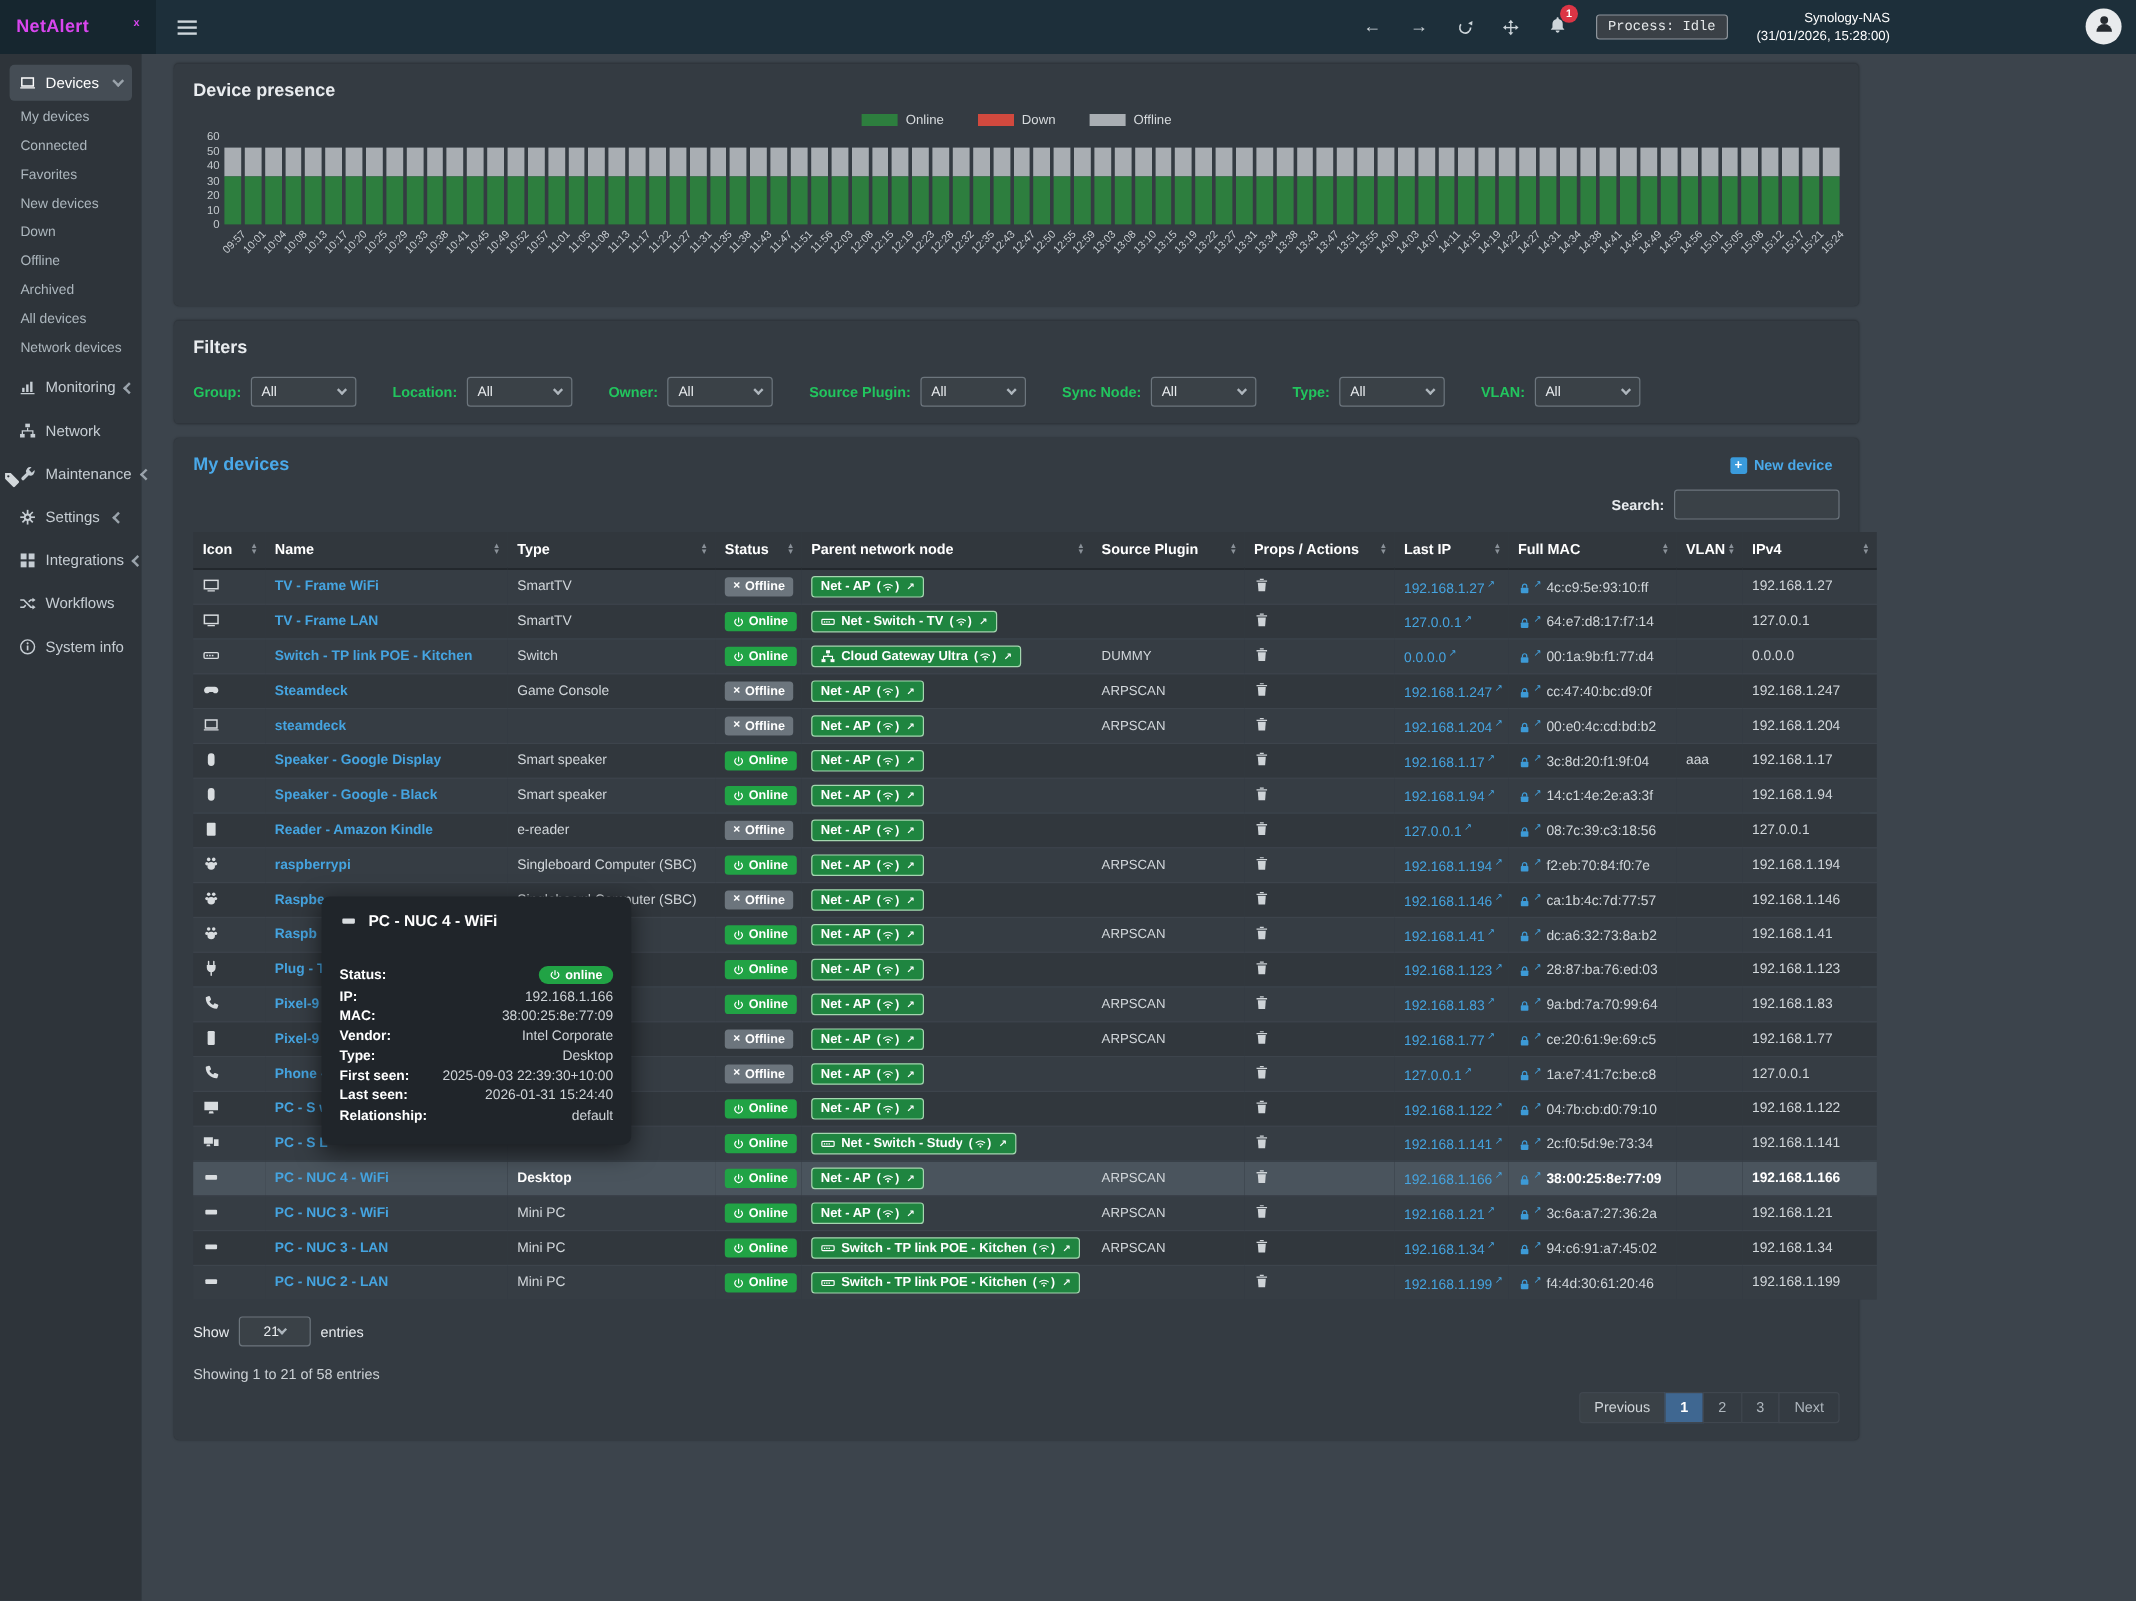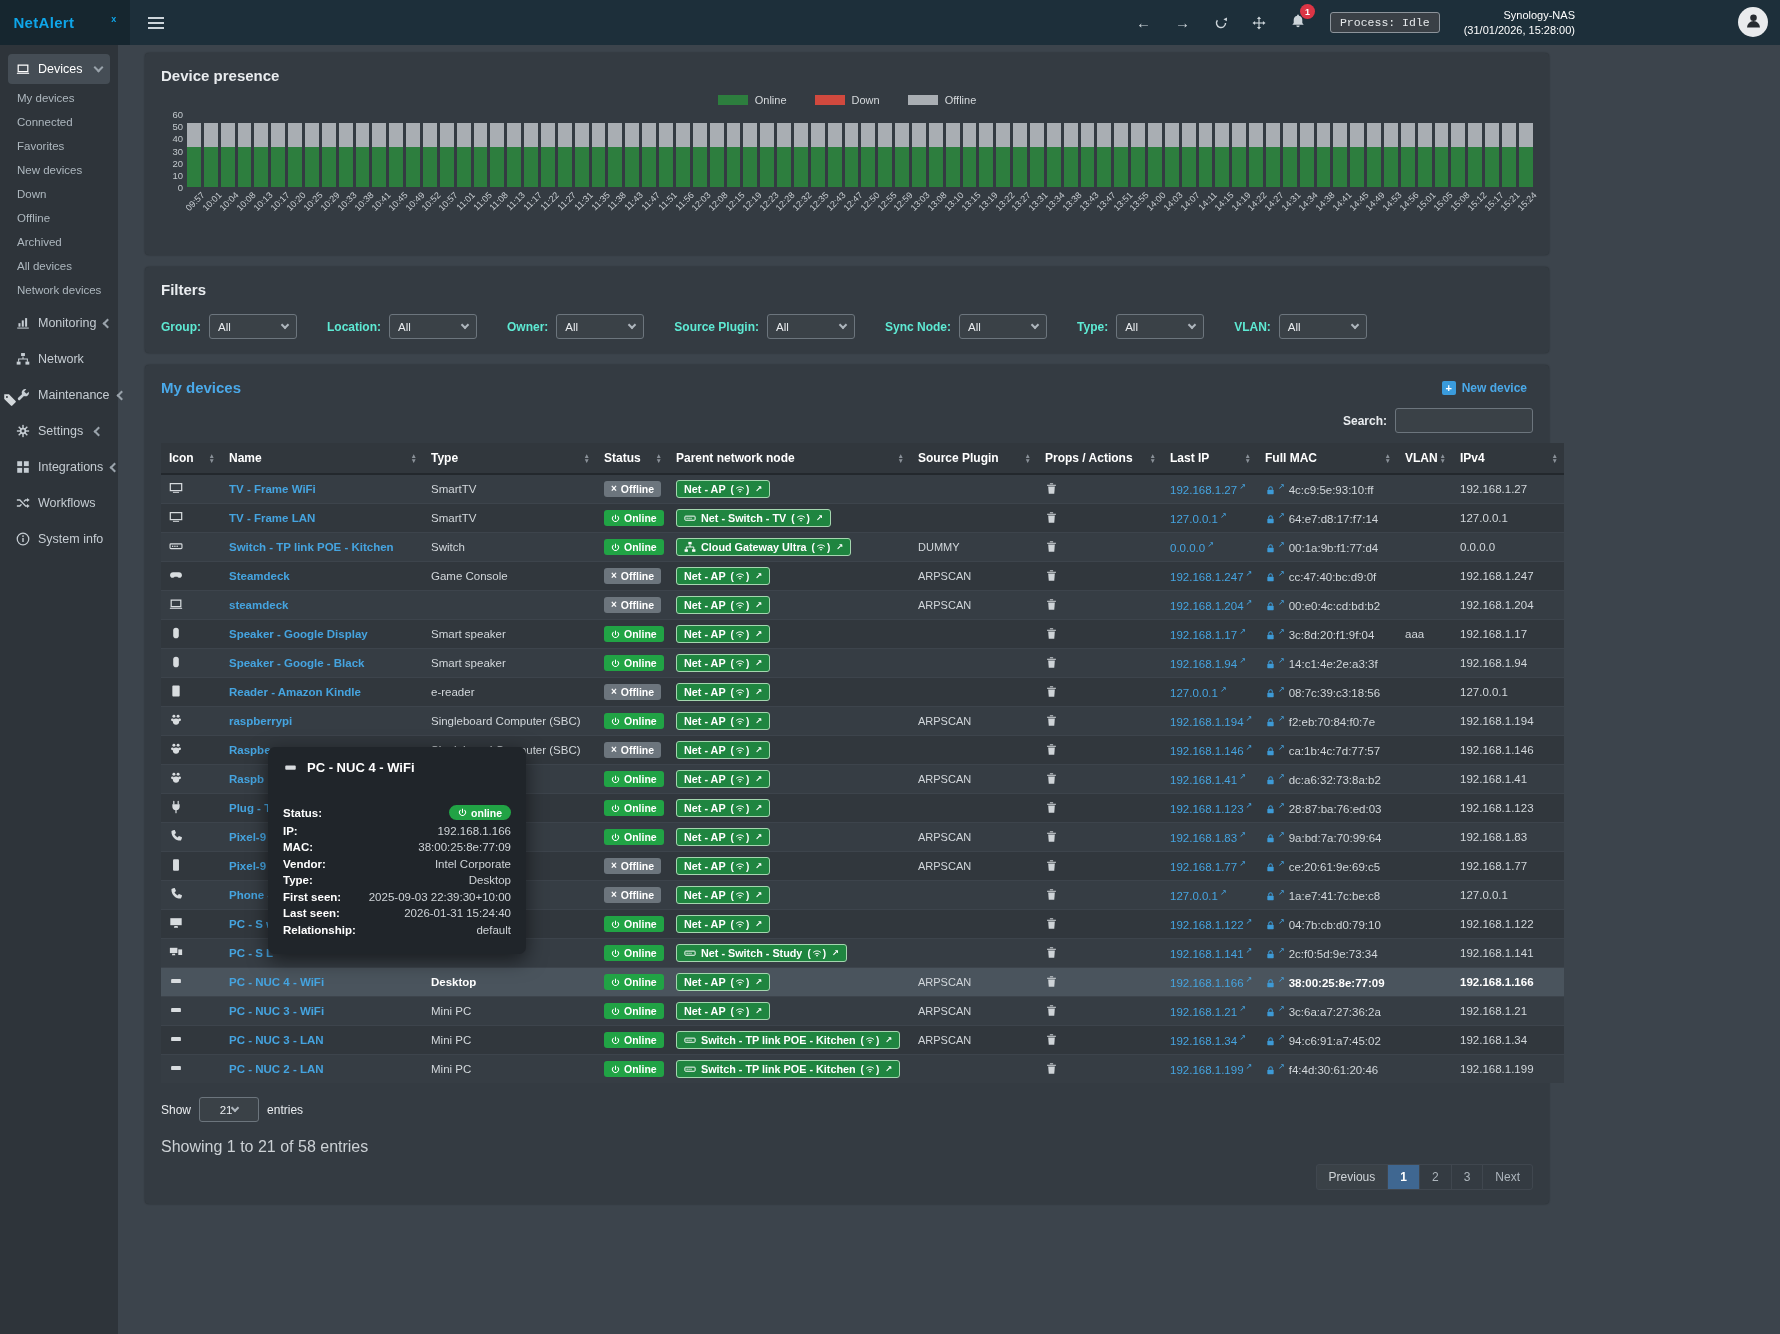--- a/index.html
+++ b/index.html
@@ -1,20 +1,20 @@
 <!DOCTYPE html>
 <html><head>
 <meta charset="utf-8">
 <style>
 *{box-sizing:border-box;}
 html,body{margin:0;padding:0;width:1780px;height:1334px;overflow:hidden;background:#3c444c;font-family:"Liberation Sans","DejaVu Sans",sans-serif;position:relative;}
 
 
 .navbar{position:absolute;top:0;left:0;right:0;height:45px;background:#1d2f3a;display:flex;align-items:center;z-index:50;color:#cdd5da;}
-.brand{width:130px;height:45px;background:#16262f;color:#0ea5e9;display:flex;align-items:center;justify-content:center;font-size:15px;font-weight:bold;letter-spacing:.3px;cursor:pointer;gap:36px;}
+.brand{width:130px;height:45px;background:#16262f;color:#d946ef;display:flex;align-items:center;justify-content:center;font-size:15px;font-weight:bold;letter-spacing:.3px;cursor:pointer;gap:36px;}
 .brand sup{font-size:9px;margin-left:1px;transform:translateY(-4px);}
 .burger{margin-left:18px;display:flex;flex-direction:column;gap:3px;cursor:pointer;}
 .burger span{width:16px;height:2px;background:#cdd5da;}
 .nav-right{margin-left:auto;display:flex;align-items:center;gap:24px;}
 .nav-ic{font-size:15px;display:inline-flex;align-items:center;cursor:pointer;}
 .nav-ic svg{width:14px;height:14px;}
 .bell-wrap{position:relative;}
 .bell-wrap svg{width:16px;height:16px;}
 .nbadge{position:absolute;top:-9px;right:-9px;background:#dc3545;color:#fff;width:15px;height:15px;border-radius:50%;font-size:9px;font-weight:bold;display:flex;align-items:center;justify-content:center;}
 .process-badge{font-family:"Liberation Mono","DejaVu Sans Mono",monospace;font-size:11.5px;color:#e6e9eb;background:#3a4046;border:1px solid #8d949b;border-radius:3px;padding:3px 9px;}
@@ -53,21 +53,21 @@
 .plot{flex:1;}
 .bars{display:flex;align-items:flex-end;gap:3px;height:73px;}
 .bar{flex:1;display:flex;flex-direction:column;justify-content:flex-end;}
 .xlabels{display:flex;gap:3px;height:54px;}
 .xlab{flex:1;position:relative;}
 .xlab span{position:absolute;top:3px;right:1px;transform:rotate(-45deg);transform-origin:100% 0;font-size:9px;color:#c9ced3;white-space:nowrap;}
 
 
 .filters-row{display:flex;gap:30px;margin-top:16px;}
 .fgroup{display:flex;align-items:center;gap:8px;}
-.flabel{font-size:12px;font-weight:bold;color:#5eead4;white-space:nowrap;}
+.flabel{font-size:12px;font-weight:bold;color:#22c55e;white-space:nowrap;}
 .selectbox{width:88px;height:25px;background:#3a4147;border:1px solid #6c757d;border-radius:3px;display:flex;align-items:center;justify-content:space-between;padding:0 8px;font-size:11.5px;color:#e9ecef;cursor:pointer;}
 .selectbox.small{width:60px;justify-content:center;}
 .caret{width:6px;height:6px;border-right:2px solid #aeb6bd;border-bottom:2px solid #aeb6bd;transform:rotate(45deg);margin-top:-3px;flex:none;}
 
 
 .devices-head{display:flex;align-items:center;}
 .new-device{margin-left:auto;display:flex;align-items:center;gap:6px;background:none;border:none;color:#4aa9e9;font-size:12px;font-weight:bold;cursor:pointer;font-family:inherit;}
 .plus{width:14px;height:14px;background:#3a9bdc;color:#fff;border-radius:2px;display:flex;align-items:center;justify-content:center;font-size:11px;font-weight:bold;}
 .search-row{display:flex;justify-content:flex-end;align-items:center;gap:8px;margin:12px 0 10px;}
 .search-row label{font-size:12px;font-weight:bold;color:#e9ecef;}
@@ -105,21 +105,21 @@
 .c-ip a{color:#45a4e0;cursor:pointer;text-decoration:none;}
 .next2{font-size:8px;color:#45a4e0;margin-left:2px;vertical-align:super;}
 .lk{display:inline-flex;color:#3d9ad6;vertical-align:middle;cursor:pointer;}
 .lk svg{width:11px;height:11px;}
 .c-mac .mac{margin-left:4px;}
 .hl .c-type,.hl .c-mac .mac,.hl .c-ipv4{color:#fff;font-weight:bold;}
 .c-vlan{color:#fff;}
 
 
 .show-row{display:flex;align-items:center;gap:8px;margin-top:14px;font-size:12px;color:#e9ecef;}
-.summary{margin-top:16px;font-size:16px;color:#ccd1d5;}
+.summary{margin-top:16px;font-size:12px;color:#ccd1d5;}
 .pag-row{display:flex;just-content:flex-end;justify-content:flex-end;margin-top:8px;}
 .pbtn{display:inline-block;padding:5px 12px;font-size:12px;color:#aeb6bd;background:#343b42;border:1px solid #40474f;margin-left:-1px;cursor:pointer;}
 .pprev{background:#3a4147;color:#cfd4d8;border-radius:3px 0 0 3px;}
 .pnext{border-radius:0 3px 3px 0;}
 .pactive{background:#3f6791;color:#fff;font-weight:bold;}
 
 
 .tooltip{position:absolute;left:268px;top:747px;width:258px;background:#20252a;border-radius:7px;box-shadow:0 6px 20px rgba(0,0,0,.55);padding:13px 15px 14px;z-index:100;}
 .tt-head{display:flex;align-items:center;gap:9px;color:#fff;font-size:13px;font-weight:bold;}
 .tt-ic{display:inline-flex;color:#d8dcdf;}

